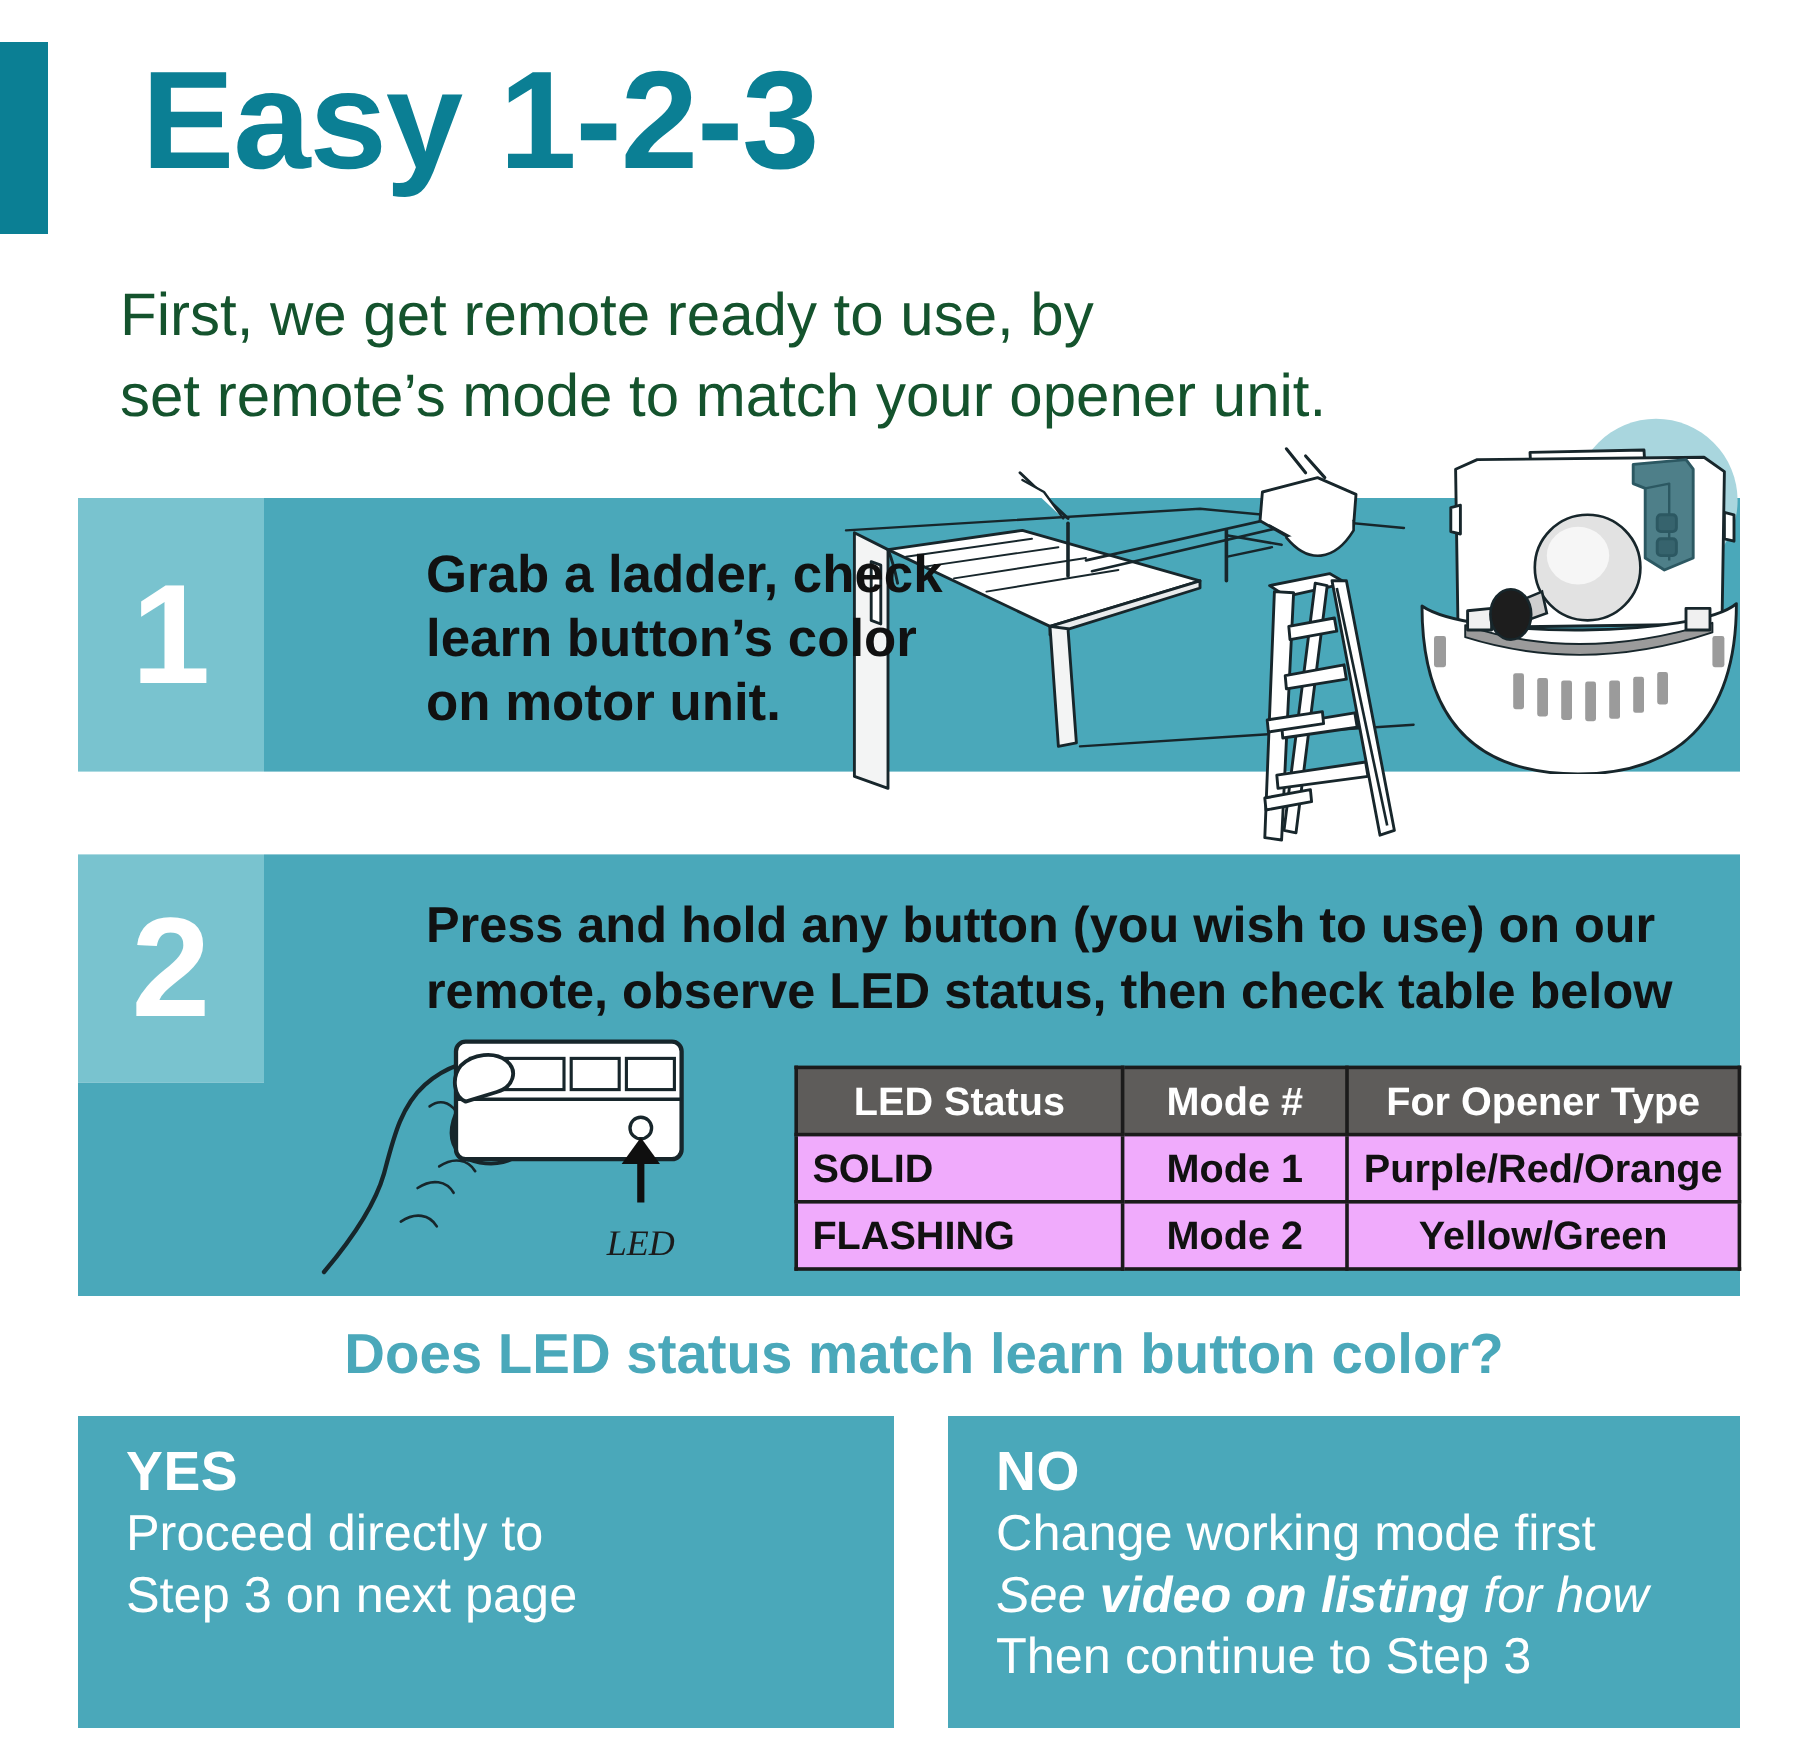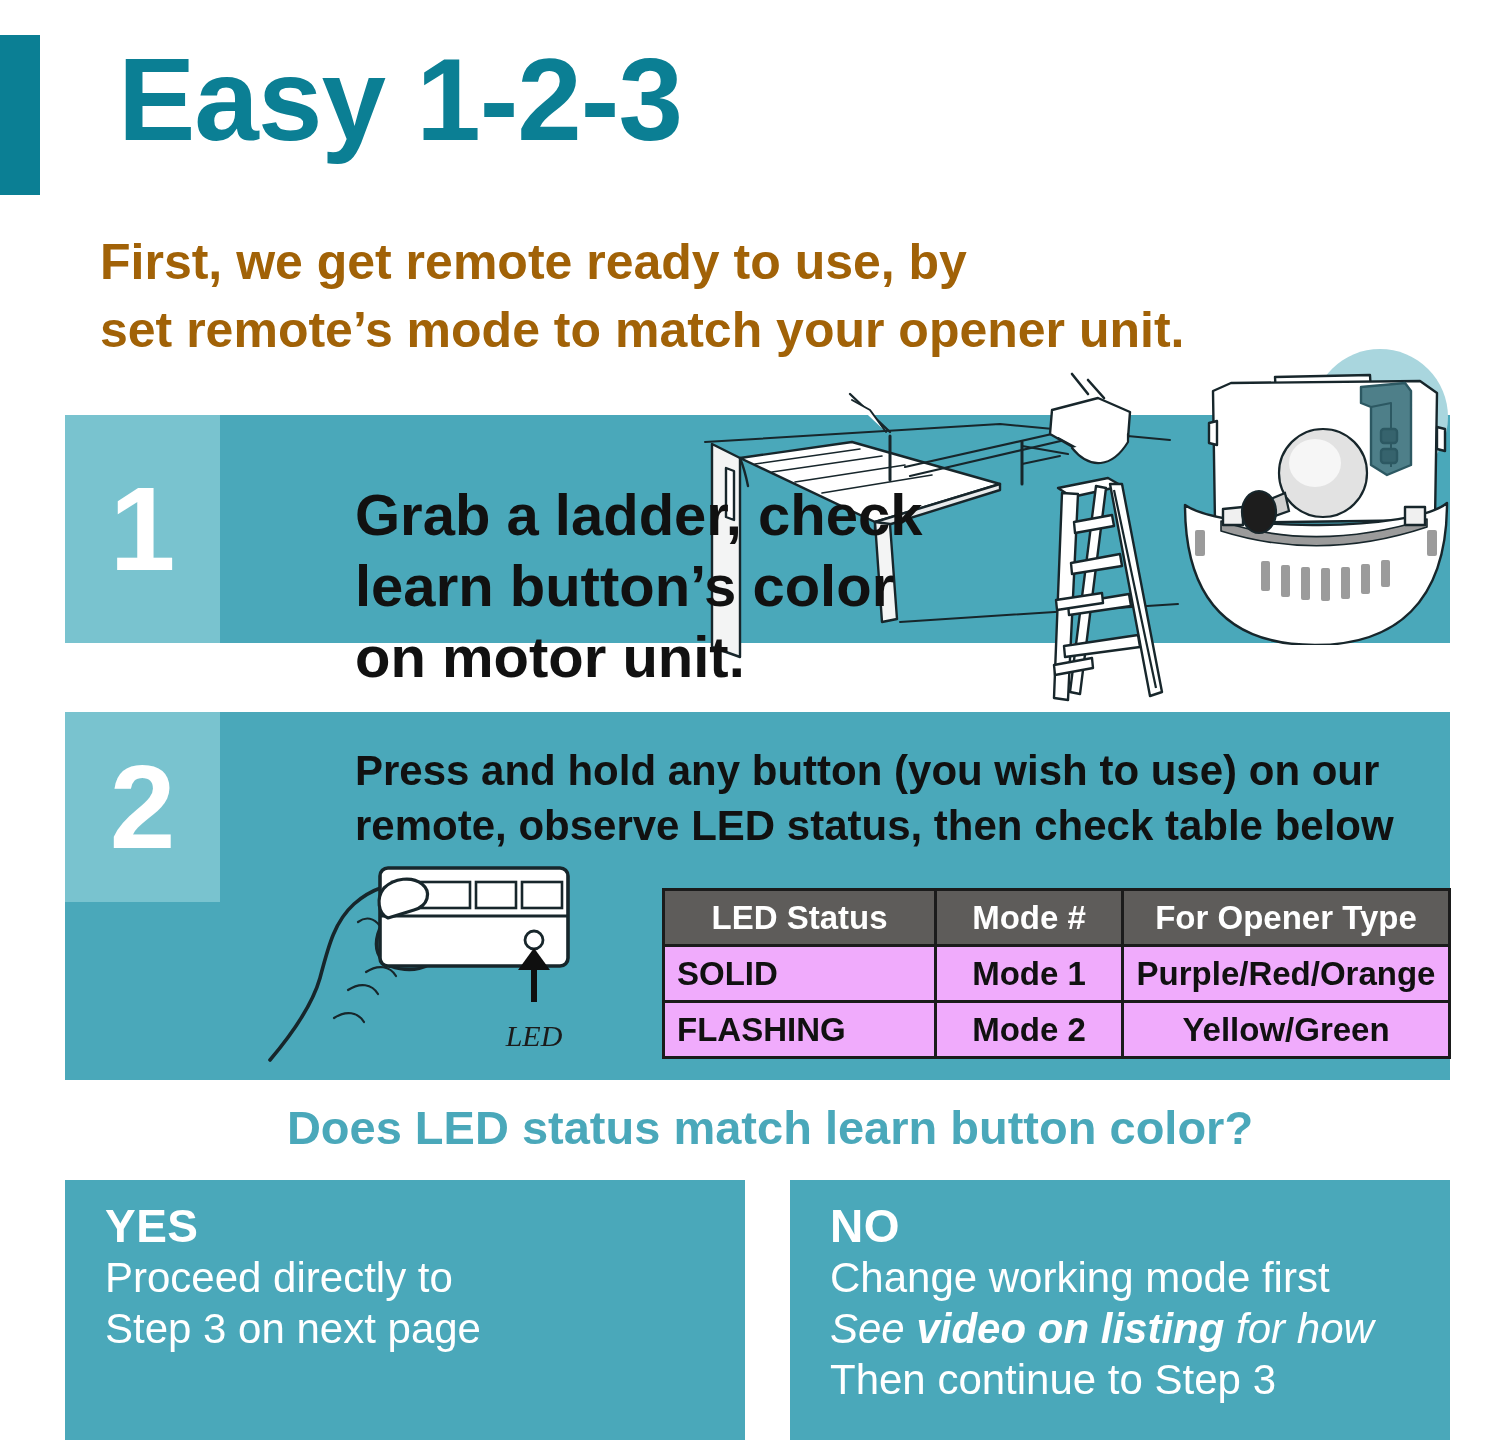--- a/index.html
+++ b/index.html
@@ -18,21 +18,21 @@
     background:#0b7f94;
   }
   .title{
     position:absolute;left:118px;top:42px;
     font-size:116px;line-height:1;font-weight:700;
     color:#0b7f94;letter-spacing:-1px;
     white-space:nowrap;
   }
   .subtitle{
     position:absolute;left:100px;top:228px;width:1330px;
-    font-size:50px;line-height:1.36;font-weight:700;color:#a16207;
+    font-size:50px;line-height:1.36;font-weight:400;color:#14532d;
   }
   .subtitle div{white-space:nowrap;}
 
   
   .step{position:absolute;}
   .step-num{
     position:absolute;left:0;top:0;
     background:#79c3cf;
     display:flex;align-items:center;justify-content:center;
     color:#ffffff;font-weight:700;
@@ -42,21 +42,21 @@
   }
   .step-text{
     position:absolute;color:#111;font-weight:700;
     z-index:6;
   }
 
   
   #step1{left:65px;top:415px;width:1385px;height:228px;}
   #step1 .step-num{width:155px;height:228px;font-size:118px;}
   #step1 .step-body{left:155px;width:1230px;}
-  #step1 .step-text{left:290px;top:37px;font-size:58px;line-height:1.22;margin-top:28px;}
+  #step1 .step-text{left:290px;top:37px;font-size:44px;line-height:1.22;}
 
   
   #step2{left:65px;top:712px;width:1385px;height:368px;}
   #step2 .step-num{width:155px;height:190px;font-size:118px;}
   #step2 .step-body{left:155px;width:1230px;}
   #step2 .step-bg-full{
     position:absolute;left:0;top:190px;width:1385px;height:178px;background:#4aa8ba;
   }
   #step2 .step-text{left:290px;top:32px;font-size:42px;line-height:1.30;}
 

